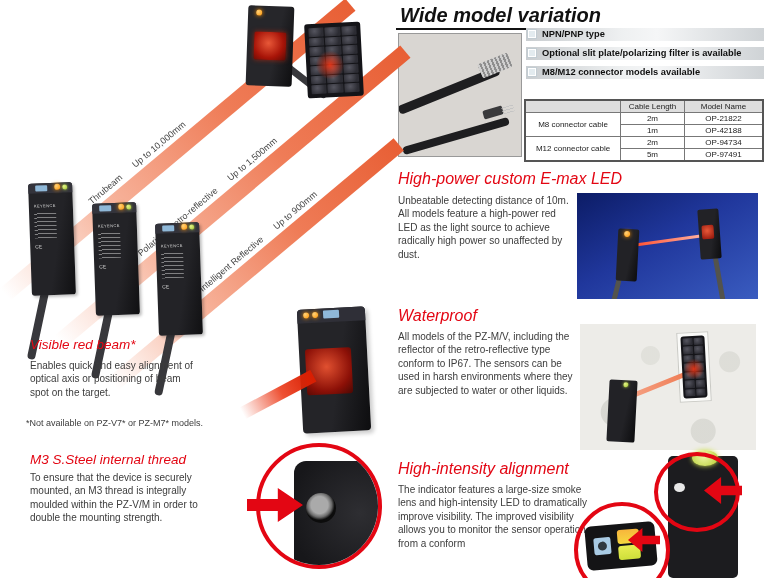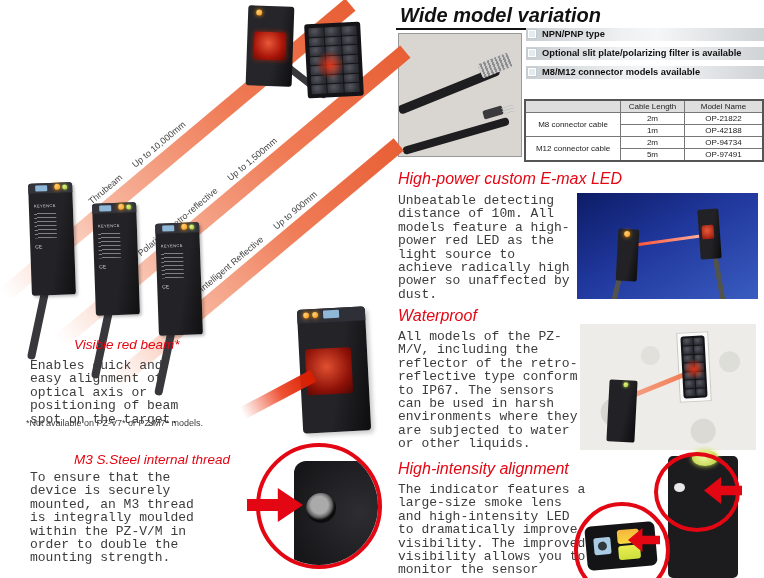--- a/index.html
+++ b/index.html
@@ -47,22 +47,22 @@
   .sensor-cu { position:absolute; left:300px; top:308px; width:68px; height:124px; transform:rotate(-3deg);
     background:linear-gradient(100deg,#242428 55%,#0d0d0f); border-radius:4px; z-index:2; box-shadow:3px 3px 4px rgba(0,0,0,.2); }
   .sensor-cu .cap { height:14px; background:#2f2f37; border-radius:4px 4px 0 0; position:relative; }
   .sensor-cu .lens { position:absolute; left:6px; top:40px; width:46px; height:46px; border-radius:3px;
     background:radial-gradient(circle at 45% 40%, #e05030, #8c1007 65%, #4a0803); }
   .redbeam { position:absolute; left:238px; top:388px; width:80px; height:13px; transform:rotate(-28deg); z-index:3;
     background:linear-gradient(90deg, rgba(235,60,20,0) 0%, rgba(235,50,15,.85) 55%, #d81e02 100%); }
   
   .red-h { position:absolute; color:#e30613; font-style:italic; font-weight:normal; z-index:4; white-space:nowrap; }
   .red-h.right { font-size:16px; }
-  .red-h.left { font-size:13.5px;padding-left:44px; }
-  .body-txt { position:absolute; font-size:13px; line-height:13.4px; color:#3c3c3c; z-index:4;font-family:Liberation Mono, monospace; }
+  .red-h.left { font-size:13.5px; }
+  .body-txt { position:absolute; font-size:10px; line-height:13.4px; color:#3c3c3c; z-index:4; }
   .foot-txt { position:absolute; font-size:9px; color:#3c3c3c; z-index:4; }
   
   .main-title { position:absolute; left:400px; top:4px; font-size:20px; font-weight:bold; font-style:italic; color:#111; }
   .title-rule { position:absolute; left:396px; top:28px; width:368px; height:2px; background:#111; }
   .photo-box { position:absolute; left:398px; top:33px; width:124px; height:124px; background:#d9d6d2;
     border:1px solid #999; overflow:hidden; }
   .photo-box .cbl { position:absolute; background:#1e1e20; border-radius:4px; }
   .conn { position:absolute; background:linear-gradient(#d4d4d4,#8a8a8a);
     border-radius:2px; }
   .conn.ridged { background:repeating-linear-gradient(90deg,#cfcfcf 0 2px,#8f8f8f 2px 4px); }

